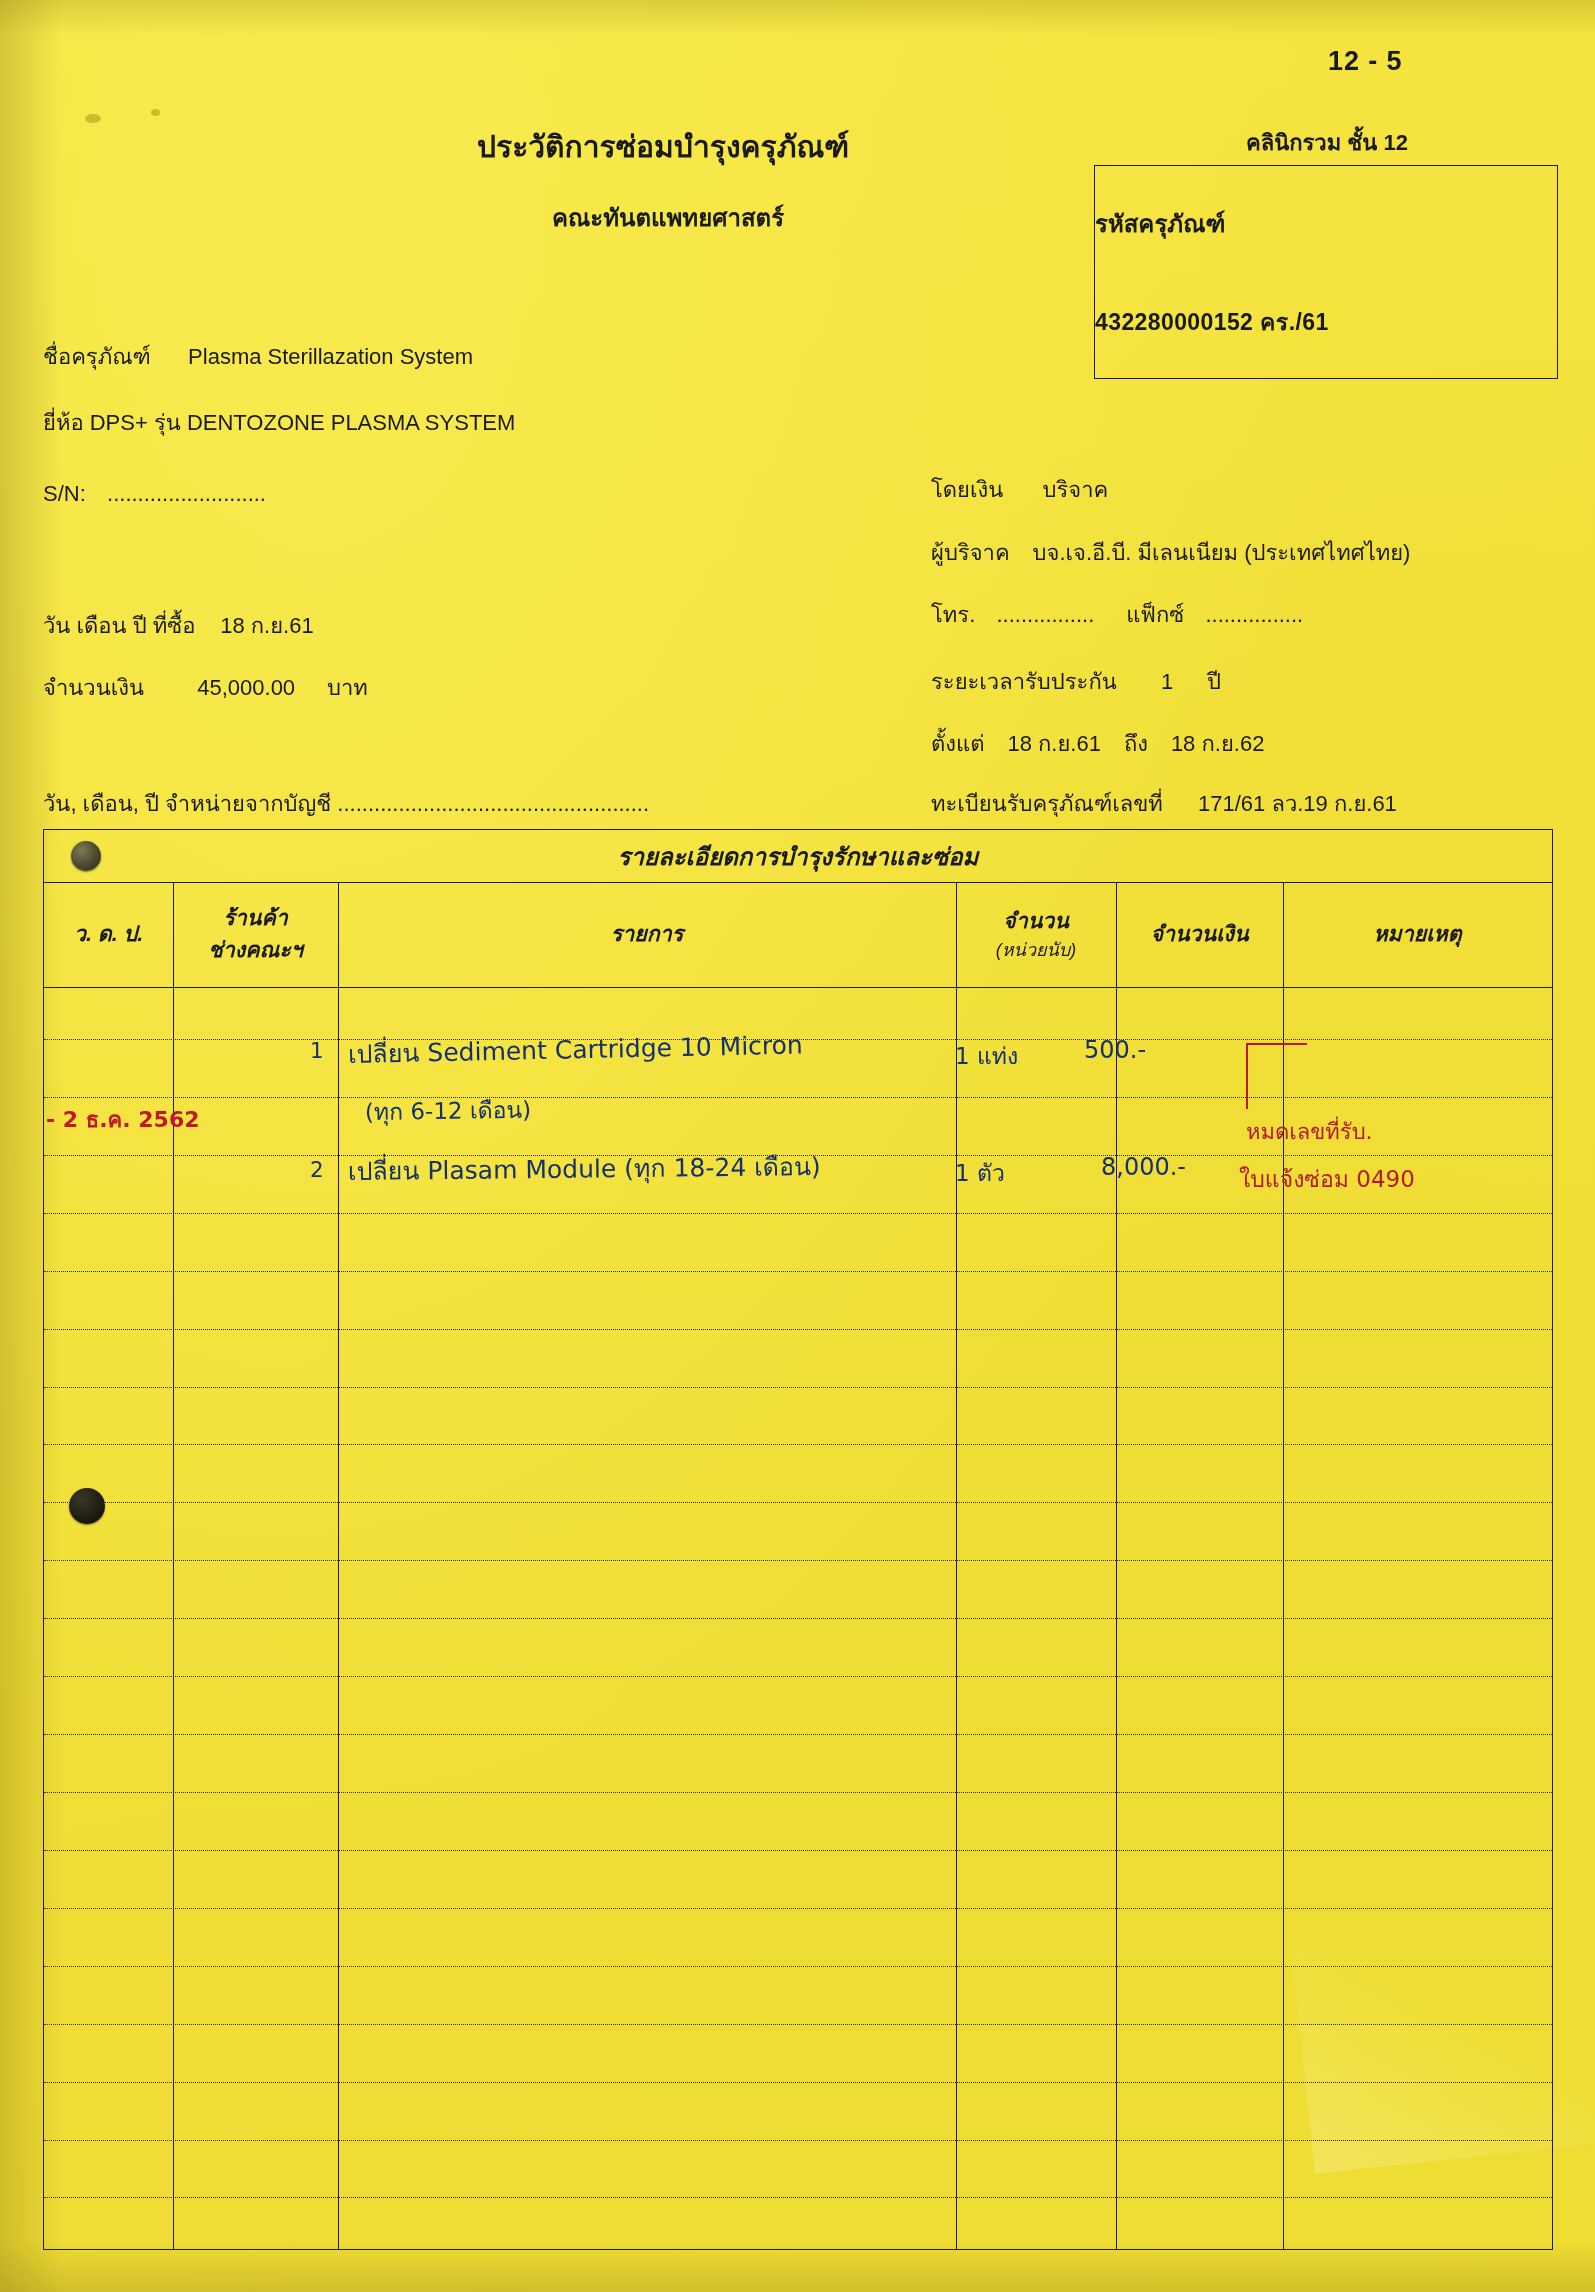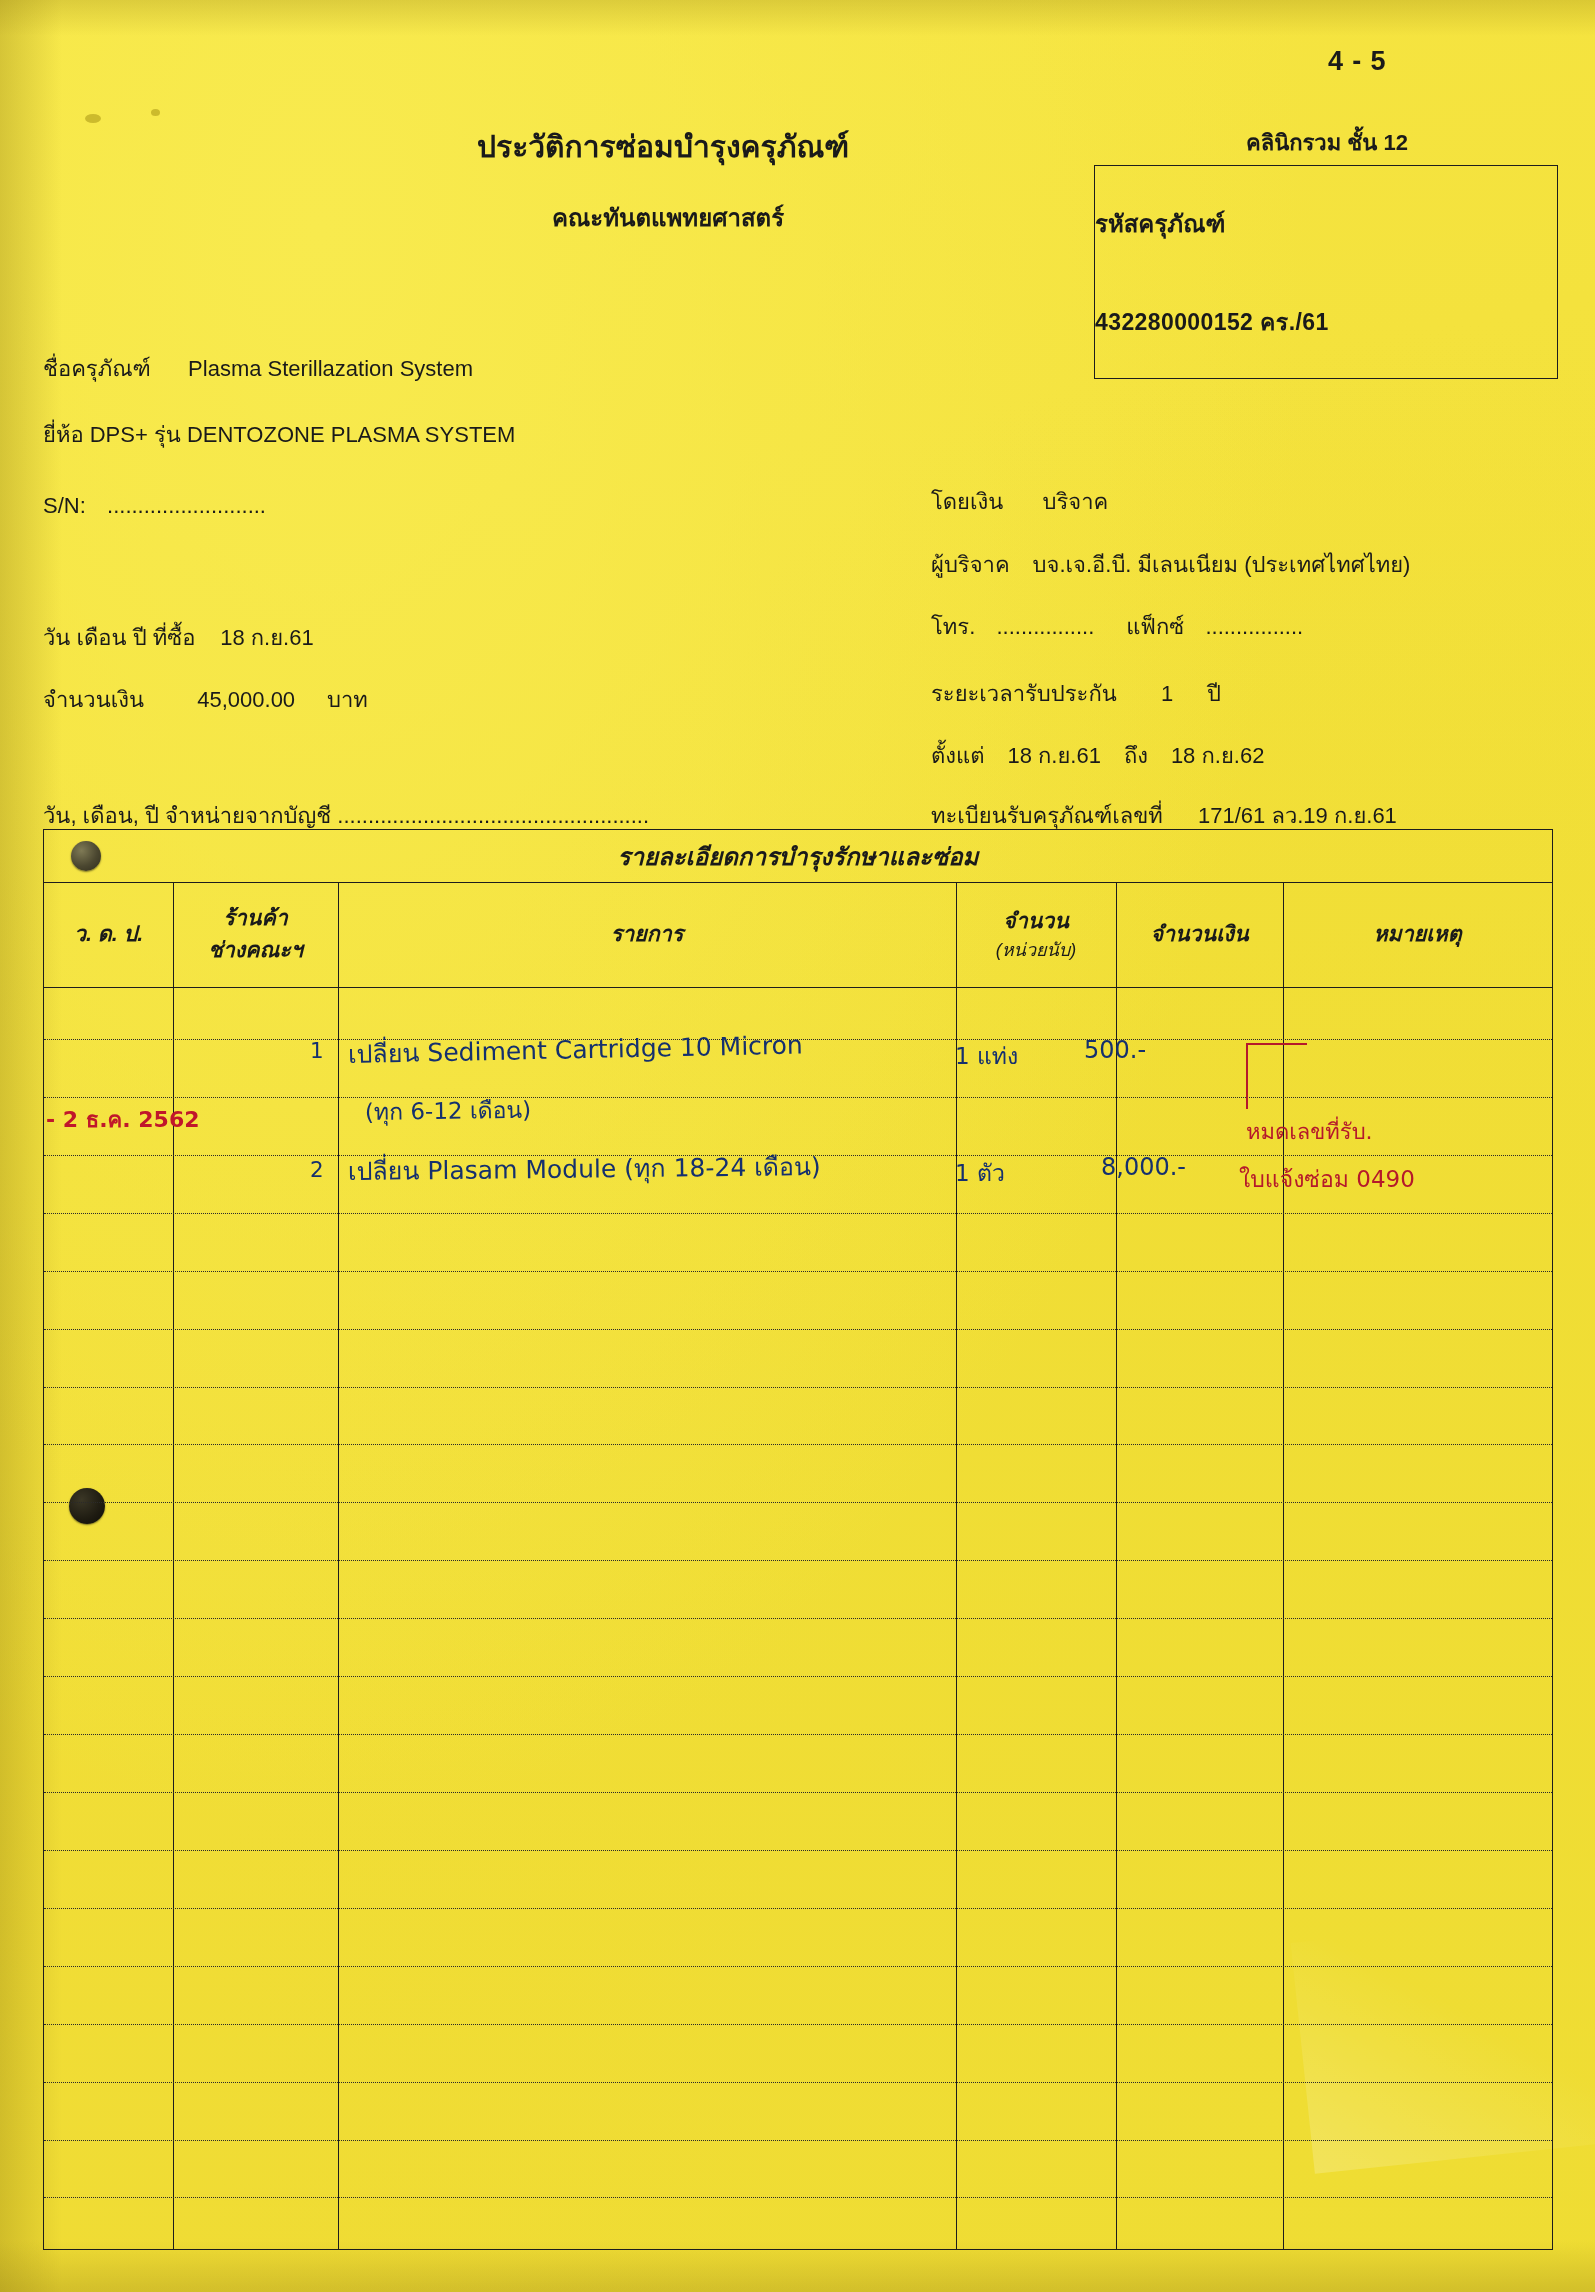--- a/index.html
+++ b/index.html
@@ -55,21 +55,21 @@
     border: 1.8px solid #1d1d1d;
     display: flex;
     flex-direction: column;
     align-items: flex-start;
     justify-content: space-around;
     padding: 7.1px 0;
   }
   .codebox .lbl { font-size: 24px; font-weight: 600; }
   .codebox .val { font-size: 23px; font-weight: 600; letter-spacing: 0.4px; }
 
-  .f { font-size: 22px; margin-top: 12px; }
+  .f { font-size: 22px; }
 
   
   .tbl {
     position: absolute;
     left: 43px;
     top: 829px;
     width: 1510px;
     height: 1421px;
     border: 1.8px solid #1d1d1d;
     box-sizing: border-box;
@@ -168,21 +168,21 @@
 
 <div class="page">
   <div class="shade-l"></div>
   <div class="shade-t"></div>
   <div class="shade-b"></div>
   <div class="fold"></div>
 
   <div class="stain" style="left:85px; top:114px;"></div>
   <div class="stain" style="left:151px; top:109px; width:9px; height:7.1px;"></div>
 
-  <div class="t page-no" style="left:1328px; top:46px;">4 - 5</div>
+  <div class="t page-no" style="left:1328px; top:46px;">12 - 5</div>
 
   <div class="t title-main" style="left:477px; top:123px;">ประวัติการซ่อมบำรุงครุภัณฑ์</div>
 
   <div class="t title-sub" style="left:552px; top:198px;">คณะทันตแพทยศาสตร์</div>
 
   <div class="t clinic" style="left:1246px; top:125px;">คลินิกรวม ชั้น 12</div>
 
   <div class="codebox" style="left:1094px; top:165px; width:462px; height:198px;">
     <div class="lbl">รหัสครุภัณฑ์</div>
     <div class="val">432280000152 คร./61</div>

